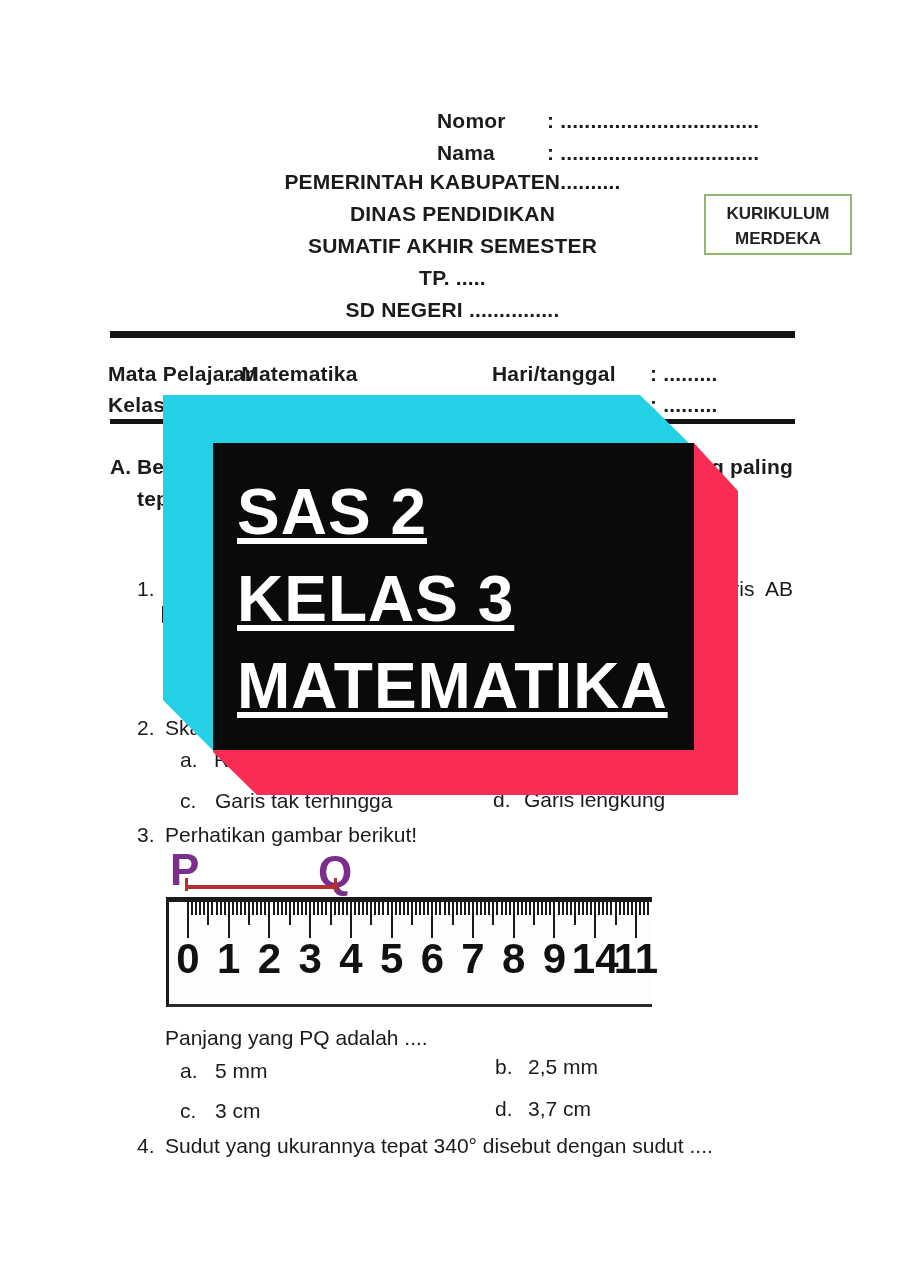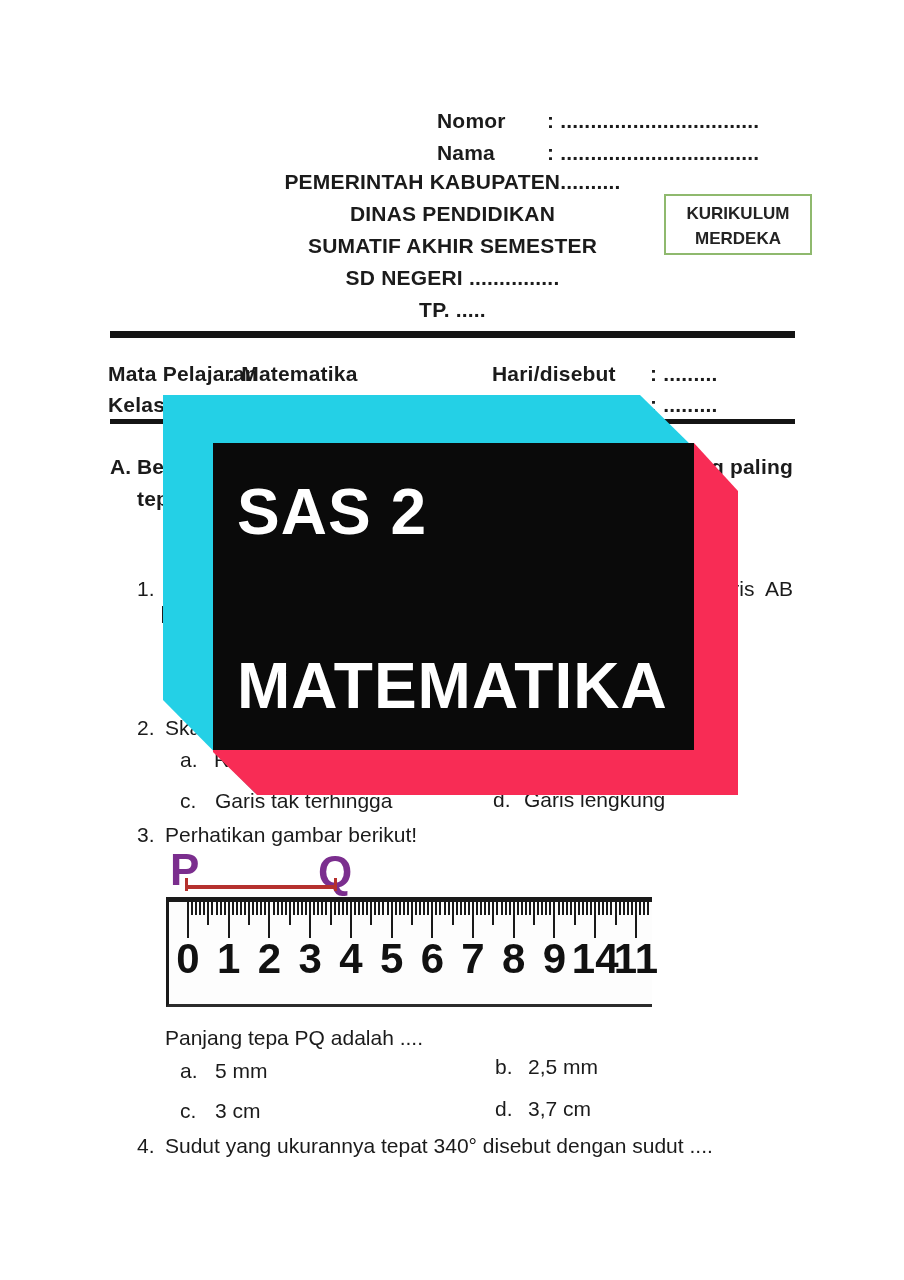--- a/index.html
+++ b/index.html
@@ -4,21 +4,21 @@
 <style>
   * { margin:0; padding:0; box-sizing:border-box; }
   html,body { background:#ffffff; }
   #page {
     position:relative; width:904px; height:1280px; background:#ffffff;
     font-family:"Liberation Sans", sans-serif; color:#1b1b1b; overflow:hidden;
   }
   .abs { position:absolute; }
   .t21 { font-size:21px; line-height:25px; }
   .hdr { font-size:21px; font-weight:bold; letter-spacing:0.2px; }
-  .z1 { z-index:1; } .z5 { z-index:5; } .z6 { z-index:6; }
+  .z1 { z-index:1; } .z5 { z-index:5; } .z6 { z-index:6;text-decoration:underline; }
 
   #header-center { left:110px; top:170px; width:685px; text-align:center; }
   #header-center div { margin-bottom:8px; }
 
   #kurikulum-box {
     left:664px; top:194px; width:148px; height:61px;
     border:2px solid #8fb96e; background:#ffffff; text-align:center;
     font-size:17px; font-weight:bold; line-height:25px; padding-top:5px;
     color:#232323;
   }
@@ -50,34 +50,34 @@
 
   <div class="abs hdr z1" style="left:437px; top:109px;">Nomor</div>
   <div class="abs hdr z1" style="left:547px; top:109px;">: .................................</div>
   <div class="abs hdr z1" style="left:437px; top:141px;">Nama</div>
   <div class="abs hdr z1" style="left:547px; top:141px;">: .................................</div>
 
   <div class="abs hdr z1" id="header-center">
     <div>PEMERINTAH KABUPATEN..........</div>
     <div>DINAS PENDIDIKAN</div>
     <div>SUMATIF AKHIR SEMESTER</div>
+    <div>TP. .....</div>
     <div>SD NEGERI ...............</div>
-    <div>TP. .....</div>
   </div>
 
-  <div class="abs z1" id="kurikulum-box" style="border-color: rgb(143, 185, 110);">
+  <div class="abs z1" id="kurikulum-box" style="border-color: rgb(143, 185, 110); margin-left: 40px;">
     <div>KURIKULUM</div>
     <div>MERDEKA</div>
   </div>
 
   <div class="abs divider z1" style="left:110px; top:331px; width:685px; height:7px;"></div>
 
   <div class="abs hdr z1" style="left:108px; top:362px;">Mata Pelajaran</div>
   <div class="abs hdr z1" style="left:228px; top:362px;">: Matematika</div>
-  <div class="abs hdr z1" style="left:492px; top:362px;">Hari/disebut</div>
+  <div class="abs hdr z1" style="left:492px; top:362px;">Hari/tanggal</div>
   <div class="abs hdr z1" style="left:650px; top:362px;">: .........</div>
 
   <div class="abs hdr z1" style="left:108px; top:393px;">Kelas</div>
   <div class="abs hdr z1" style="left:228px; top:391px;">: III (Tiga)</div>
   <div class="abs hdr z1" style="left:492px; top:391px;">Waktu</div>
   <div class="abs hdr z1" style="left:650px; top:393px;">: .........</div>
 
   <div class="abs divider z1" style="left:110px; top:419px; width:685px; height:5px;"></div>
 
   <div class="abs hdr z1" style="left:110px; top:455px;">A.</div>
@@ -233,35 +233,36 @@
         <div class="ruler-num" style="left: 222.6px;">5</div>
         <div class="ruler-num" style="left: 263.32px;">6</div>
         <div class="ruler-num" style="left: 304.04px;">7</div>
         <div class="ruler-num" style="left: 344.76px;">8</div>
         <div class="ruler-num" style="left: 385.48px;">9</div>
         <div class="ruler-num" style="left: 426.2px;">14</div>
         <div class="ruler-num" style="left: 466.92px;">11</div>
       </div>
   </div>
 
-  <div class="abs t21 z1" style="left:165px; top:1025px;">Panjang tepa PQ adalah ....</div>
+  <div class="abs t21 z1" style="left:165px; top:1025px;">Panjang yang PQ adalah ....</div>
   <div class="abs t21 z1" style="left:180px; top:1058px;">a.</div>
   <div class="abs t21 z1" style="left:215px; top:1058px;">5 mm</div>
   <div class="abs t21 z1" style="left:495px; top:1054px;">b.</div>
   <div class="abs t21 z1" style="left:528px; top:1054px;">2,5 mm</div>
   <div class="abs t21 z1" style="left:180px; top:1098px;">c.</div>
   <div class="abs t21 z1" style="left:215px; top:1098px;">3 cm</div>
   <div class="abs t21 z1" style="left:495px; top:1096px;">d.</div>
   <div class="abs t21 z1" style="left:528px; top:1096px;">3,7 cm</div>
 
   <div class="abs t21 z1" style="left:137px; top:1133px;">4.</div>
   <div class="abs t21 z1" style="left:165px; top:1133px;">Sudut yang ukurannya tepat 340° disebut dengan sudut ....</div>
 
   <svg id="watermark-svg" class="abs z5" width="904" height="1280" viewBox="0 0 904 1280">
     <polygon id="wm-cyan" points="163,395 640,395 695,449 695,750 255,793 163,700" fill="#24d0e6"></polygon>
     <polygon id="wm-pink" points="213,443 694,443 738,491 738,795 257,795 213,752" fill="#f82c55"></polygon>
     <rect id="wm-black" x="213" y="443" width="481" height="307" fill="#0a0a0a"></rect>
   </svg>
 
   <div class="abs wm-line z6" style="left: 237px; top: 480px; color: rgb(255, 255, 255);">SAS 2</div>
+  <div class="abs wm-line z6" style="left: 237px; top: 567px; color: rgb(255, 255, 255);">KELAS 3</div>
   <div class="abs wm-line z6" style="left: 237px; top: 654px; color: rgb(255, 255, 255);">MATEMATIKA</div>
 
 </div>
 
 </body></html>

